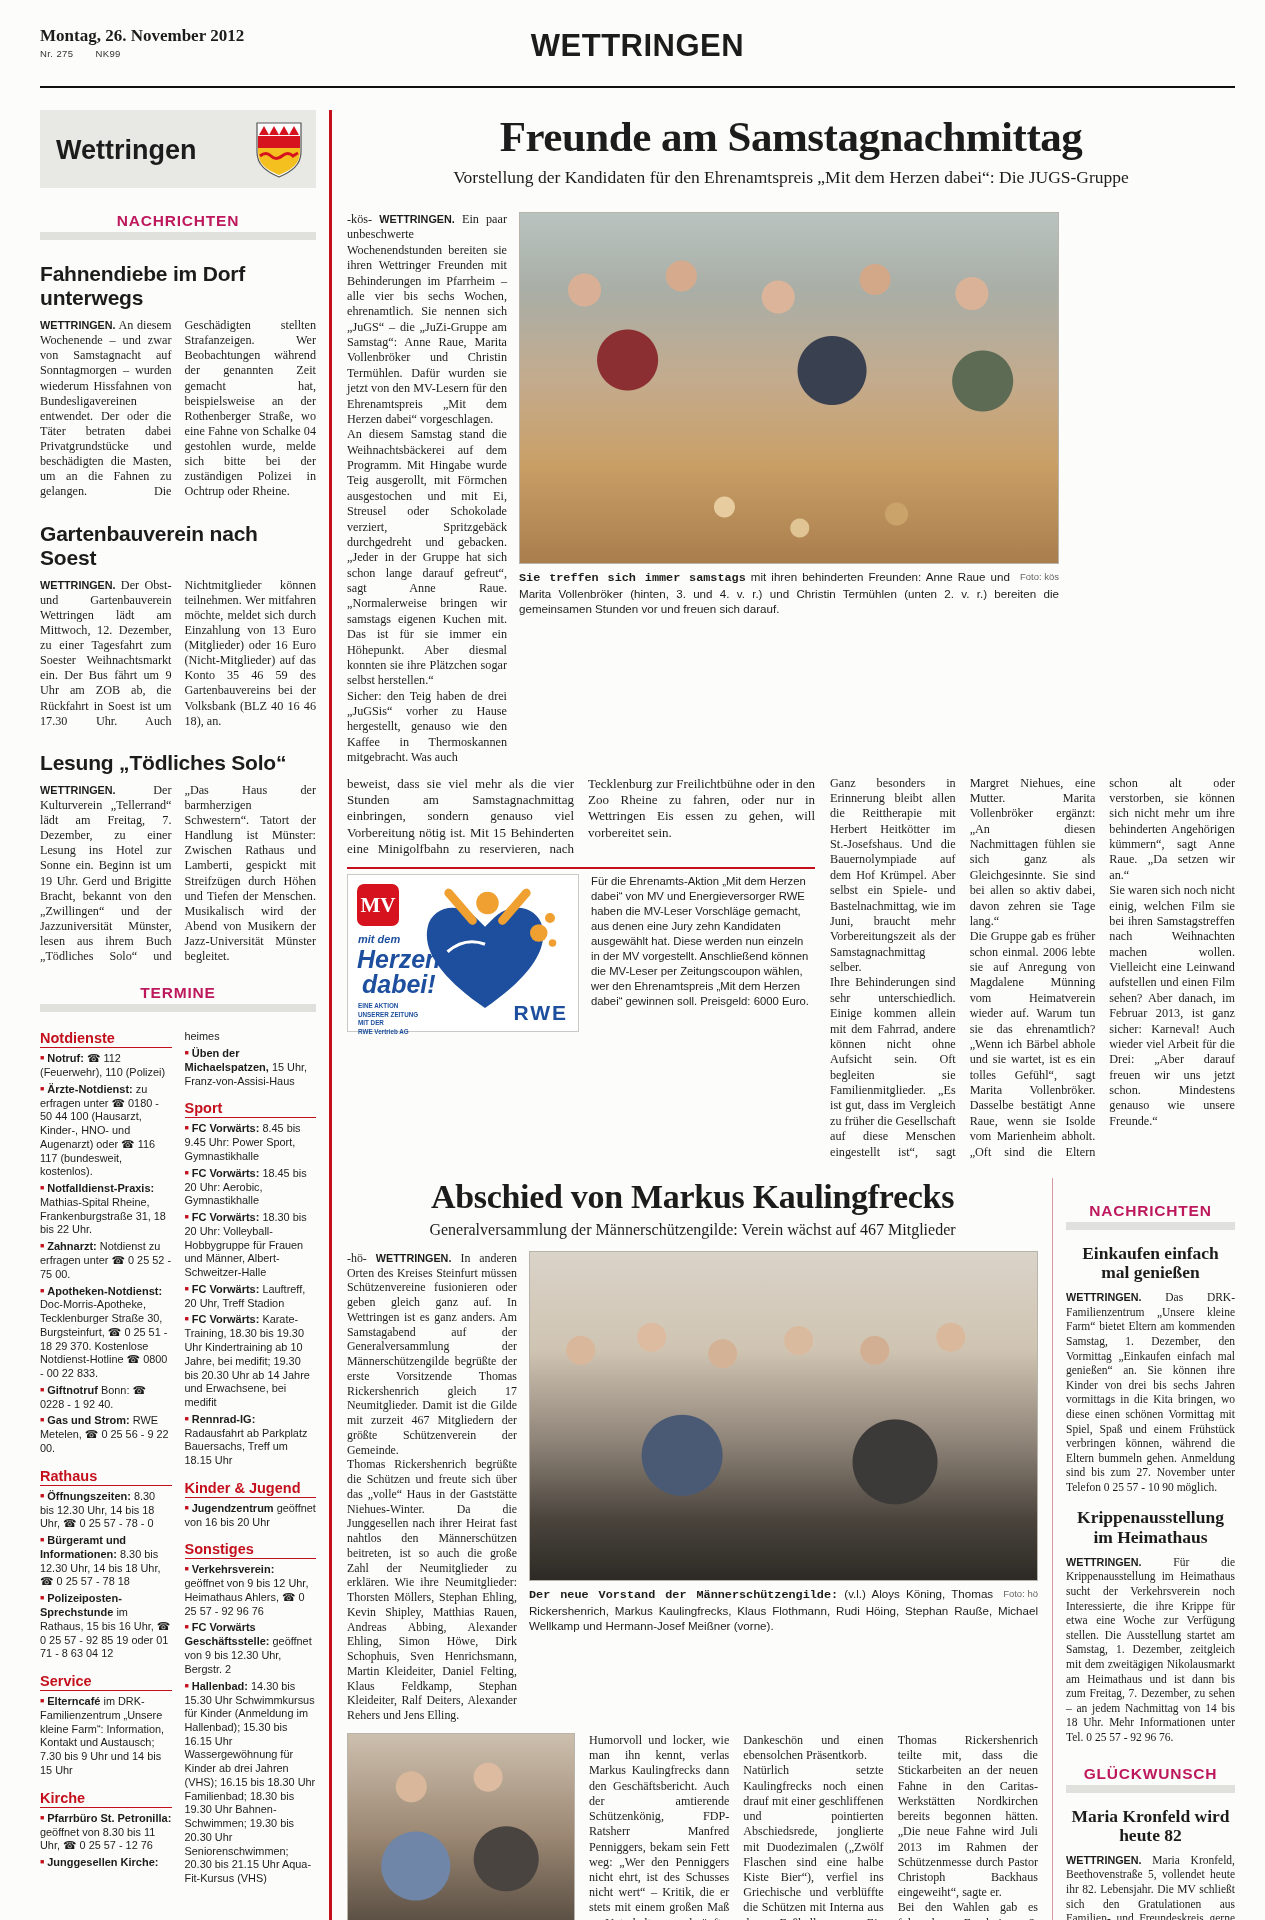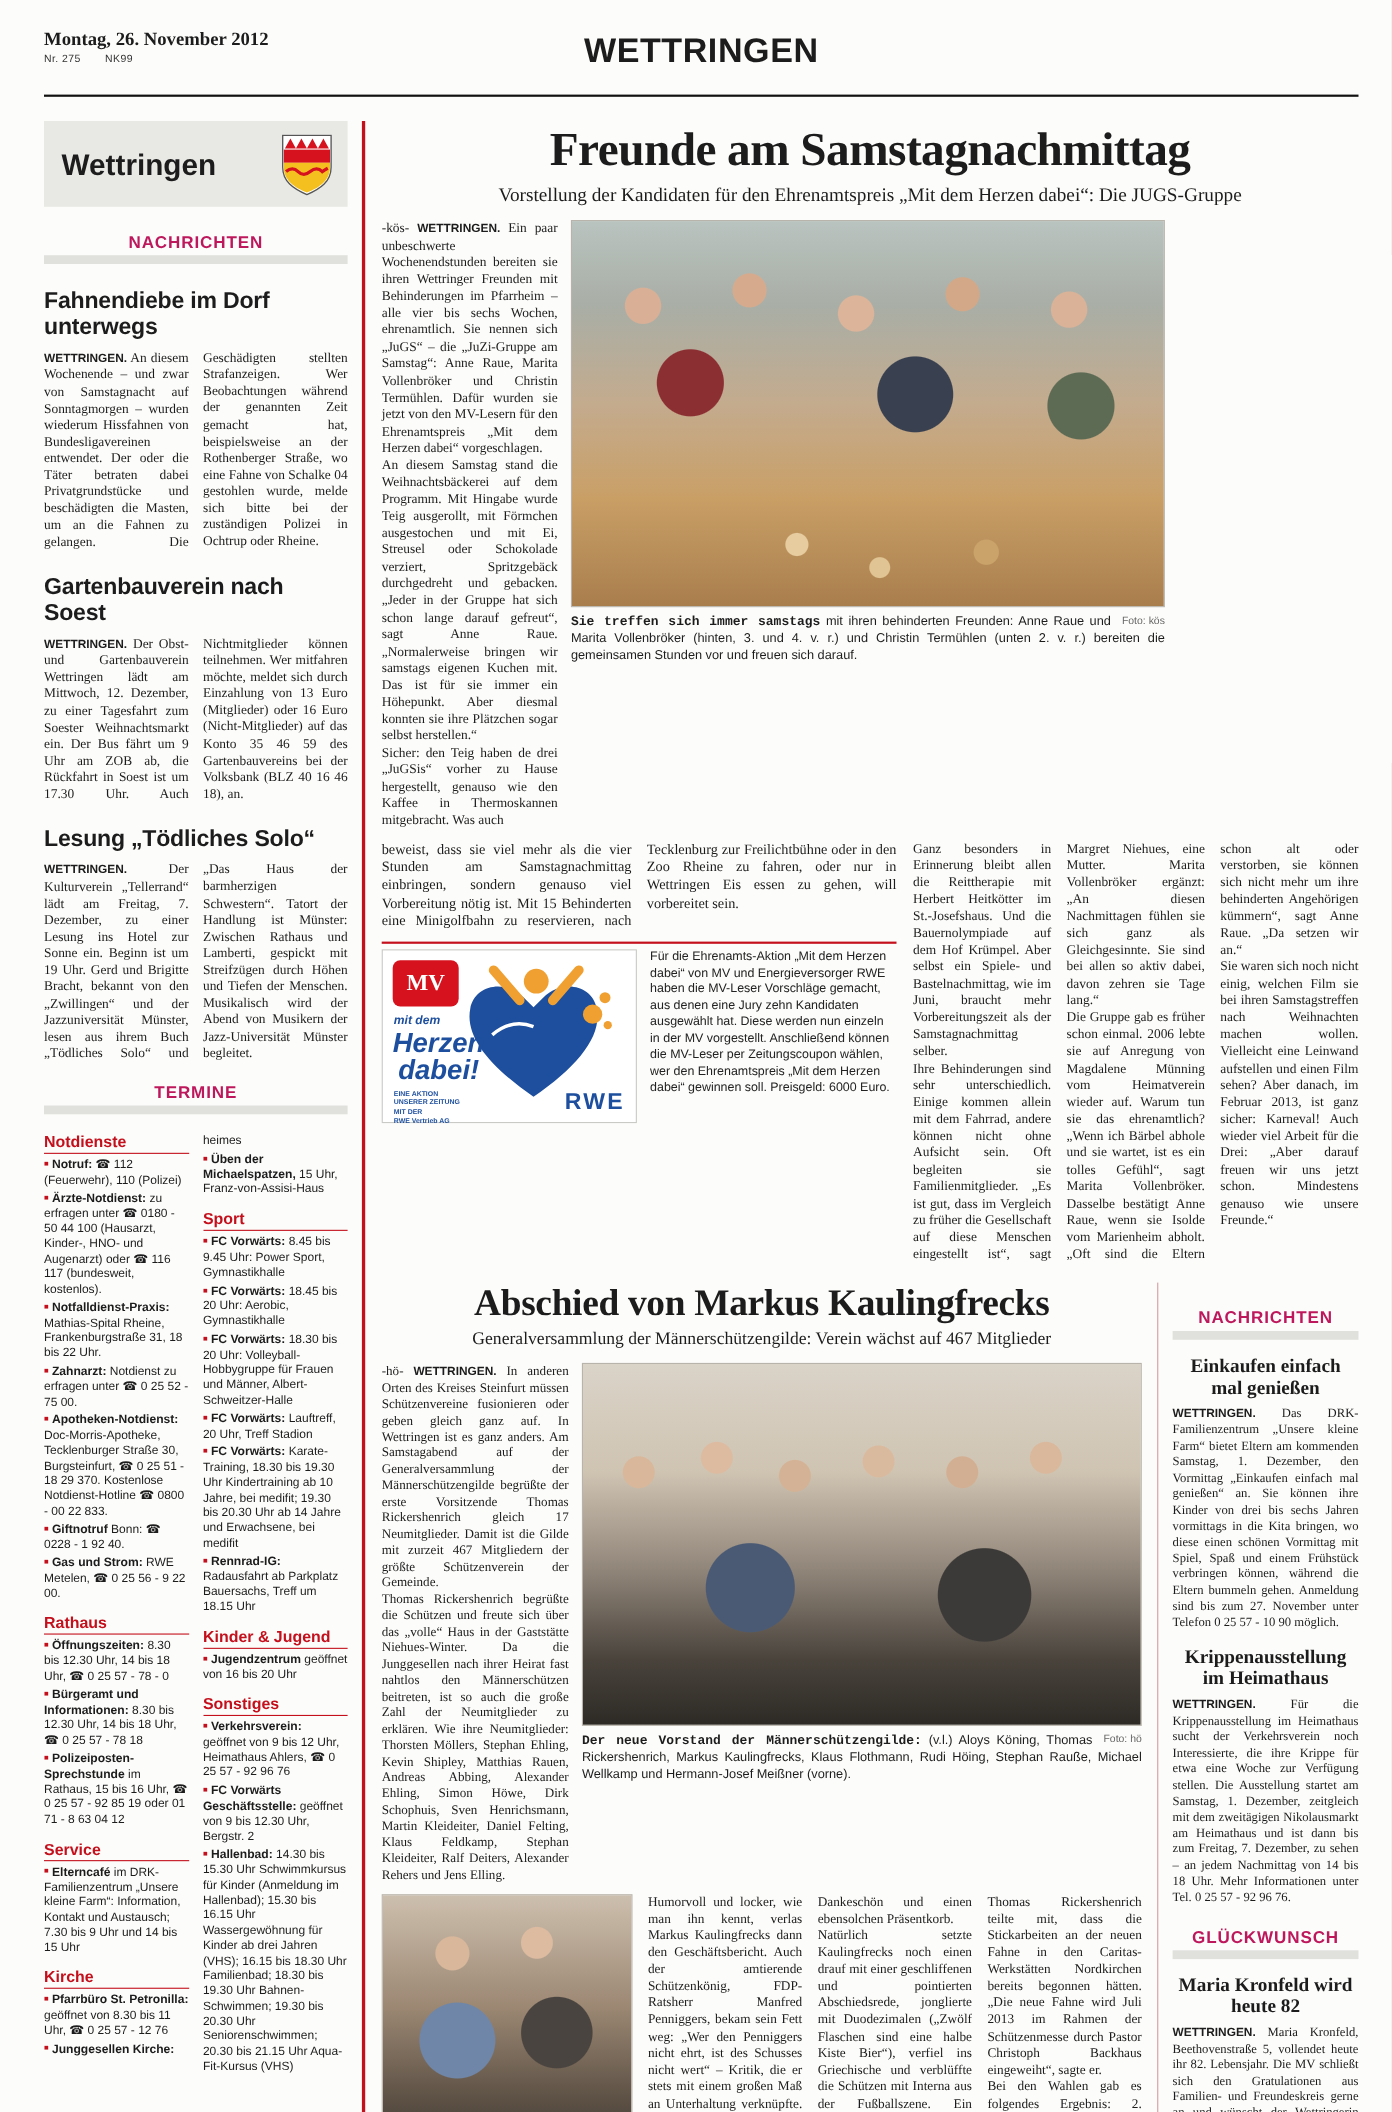--- a/index.html
+++ b/index.html
@@ -38,21 +38,21 @@
   
   .listings { display:flex; margin-top:18px; column-gap:13px; font-family:"Liberation Sans", sans-serif; }
   .lsub { flex:1; }
   .lsec { margin-bottom:12px; }
   .lsec h4 { color:#c4101c; font-size:14.5px; font-weight:bold; border-bottom:1.5px solid #c4101c; padding-bottom:1px; margin-bottom:4px; }
   .item { font-size:10.9px; line-height:1.26; margin-bottom:3px; text-align:left; }
   .item b { font-size:11px; }
 
   
   .a1-head { text-align:center; font-weight:bold; font-size:43px; letter-spacing:-.5px; margin:2px 0 6px; }
-  .a1-sub { text-align:center; font-size:17.5px; margin-bottom:12px; }
+  .a1-sub { text-align:center; font-size:17.5px; margin-bottom:24px; }
   .a1row1 { display:flex; gap:12px; }
   .a1c1 { width:160px; font-size:12.2px; line-height:1.26; text-align:justify; hyphens:auto; flex:none; }
   .a1c1 p, .colflow p { white-space:pre-line; }
   .a1photo-wrap { flex:1; max-width:540px; }
   .photo { width:100%; border:1px solid #b9b4ab; }
   .photo1 { height:352px;
     background:
       radial-gradient(circle at 12% 22%, #d9b096 0 16px, rgba(0,0,0,0) 17px),
       radial-gradient(circle at 30% 18%, #d6ab8d 0 15px, rgba(0,0,0,0) 16px),
       radial-gradient(circle at 48% 24%, #dcb49a 0 16px, rgba(0,0,0,0) 17px),
@@ -71,21 +71,21 @@
   .a1row2 { display:flex; gap:15px; margin-top:10px; }
   .a1left { width:468px; flex:none; }
   .contcols2 { columns:2; column-gap:14px; font-size:13px; line-height:1.26; text-align:justify; hyphens:auto; margin-bottom:10px; }
   .a1right { flex:1; columns:3; column-gap:14px; font-size:12.2px; line-height:1.26; text-align:justify; hyphens:auto; }
 
   
   .herzbox { border-top:2.5px solid #c4101c; padding-top:5px; }
   .herzbox h3 { font-family:"Liberation Sans", sans-serif; font-weight:bold; font-size:19px; border-bottom:2px dotted #9a9a98; padding-bottom:5px; margin-bottom:10px; }
   .herzflex { display:flex; gap:12px; }
   .herzlogo { width:232px; height:158px; border:1px solid #c9c9c6; background:#fff; position:relative; flex:none; }
-  .herz-mv { position:absolute; left:9px; top:9px; width:60px; height:42px; background:#d5121e; border-radius:7px; color:#fff;
+  .herz-mv { position:absolute; left:9px; top:9px; width:42px; height:42px; background:#d5121e; border-radius:7px; color:#fff;
              display:flex; align-items:center; justify-content:center; font-weight:bold; font-size:21px; }
   .herz-l1 { position:absolute; left:10px; top:58px; color:#1d4f9e; font-style:italic; font-family:"Liberation Sans", sans-serif; font-size:11px; font-weight:bold; }
   .herz-l2 { position:absolute; left:9px; top:70px; color:#1d4f9e; font-style:italic; font-family:"Liberation Sans", sans-serif; font-size:25px; font-weight:bold; }
   .herz-l3 { position:absolute; left:14px; top:95px; color:#1d4f9e; font-style:italic; font-family:"Liberation Sans", sans-serif; font-size:25px; font-weight:bold; }
   .herz-small { position:absolute; left:10px; top:127px; color:#1d4f9e; font-family:"Liberation Sans", sans-serif; font-size:6.3px; line-height:1.35; font-weight:bold; }
   .herz-rwe { position:absolute; right:10px; bottom:6px; color:#1d4f9e; font-family:"Liberation Sans", sans-serif; font-weight:bold; font-size:21px; letter-spacing:2px; }
   .herzsvg { position:absolute; right:18px; top:8px; }
   .herzdesc { flex:1; font-family:Liberation Sans, sans-serif; font-size:11.3px; line-height:1.32; text-align:left; color:#222; }
 
   

